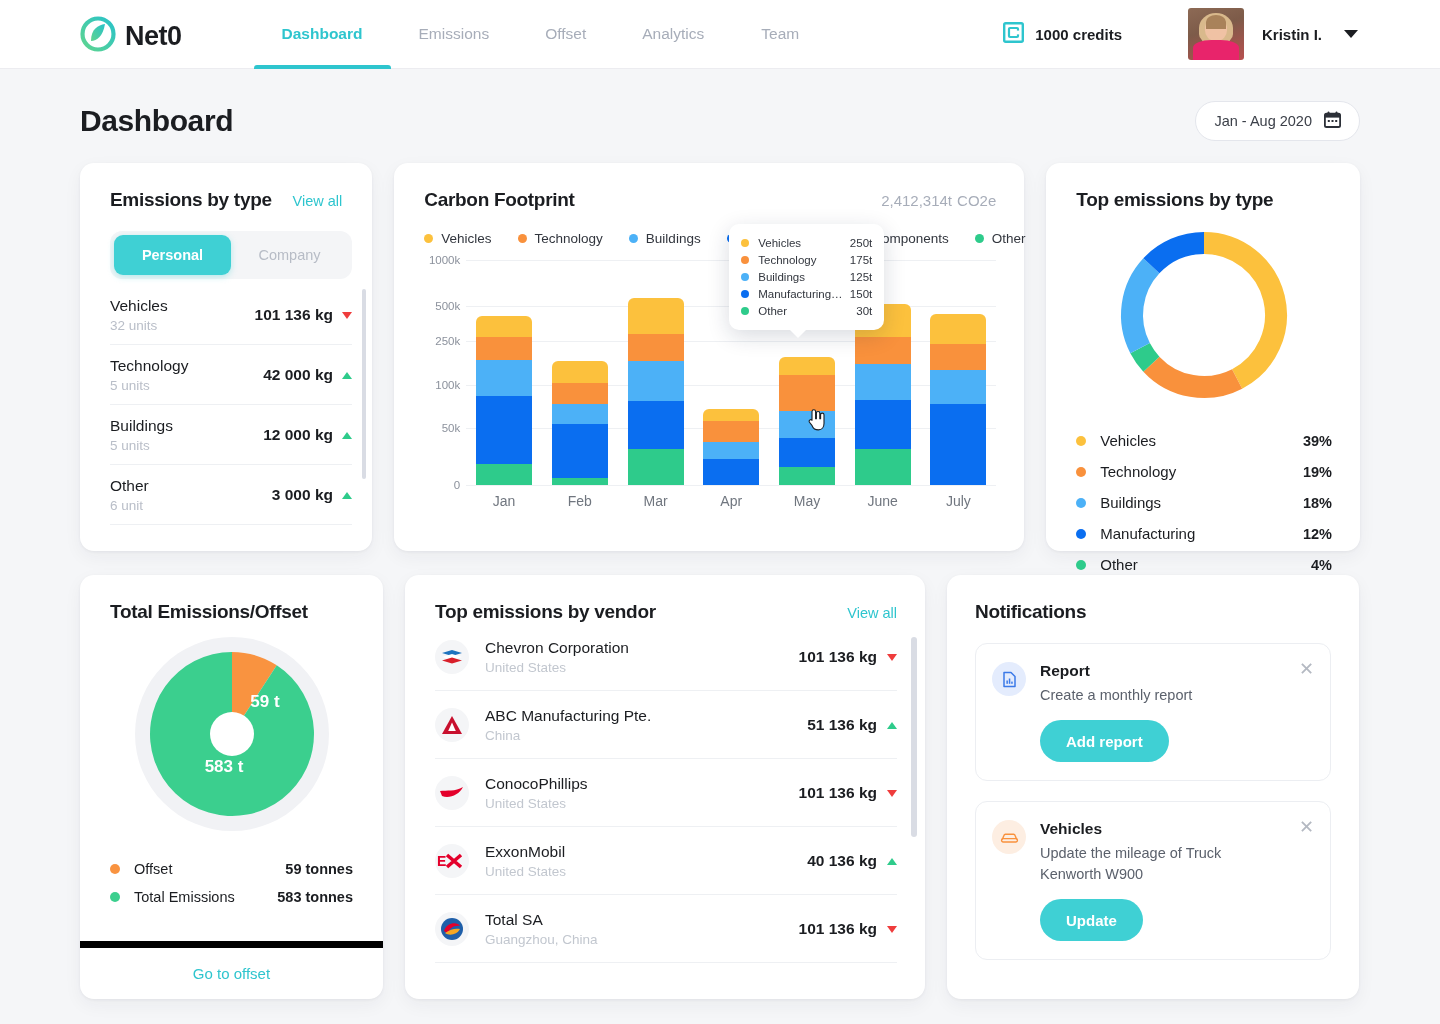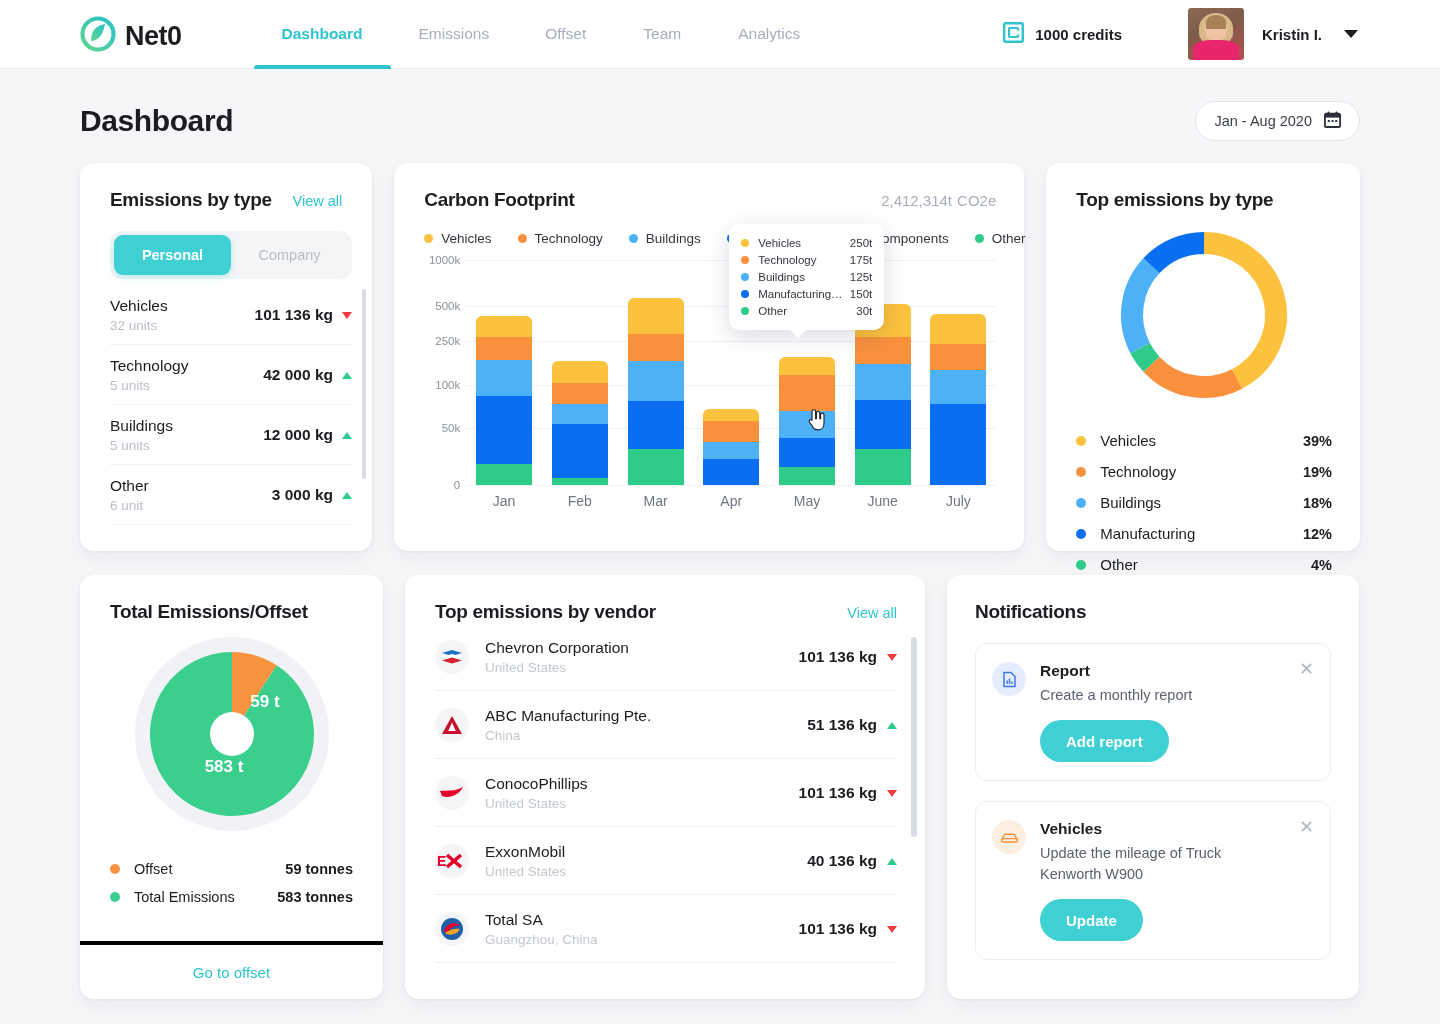--- a/index.html
+++ b/index.html
@@ -166,21 +166,21 @@
 
   
   .c-offset { width: 303px; height: 424px; padding: 26px 30px 0; display: flex; flex-direction: column; }
   .pie-wrap { display: flex; justify-content: center; margin-top: 12px; }
   .offset-legend { margin-top: 22px; }
   .ol-row { display: flex; align-items: center; padding: 6px 0; font-size: 14.5px; }
   .ol-row .dot { width: 10px; height: 10px; margin-right: 14px; }
   .ol-row .nm { flex: 1; }
   .ol-row .vl { font-weight: 700; }
   .offset-foot {
-    margin-top: auto; border-top: 4px solid #000000; height: 58px;
+    margin-top: auto; border-top: 7px solid #000000; height: 58px;
     display: flex; align-items: center; justify-content: center;
     color: #2ec5ce; font-size: 15px; cursor: pointer;
     margin-left: -30px; margin-right: -30px;
   }
 
   
   .c-vendor { width: 520px; height: 424px; padding: 26px 28px 0 30px; overflow: hidden; }
   .vendor-hd { display: flex; align-items: baseline; justify-content: space-between; }
   .vendor-row { display: flex; align-items: center; border-bottom: 1px solid #eef0f3; padding: 16px 0 15px; }
   .vlogo { width: 34px; height: 34px; border-radius: 50%; background: #f4f5f7; flex: none; margin-right: 16px; display: flex; align-items: center; justify-content: center; overflow: hidden;}
@@ -218,22 +218,22 @@
         <path d="M11 25 C11 13, 18 9, 25 8 C23 20, 17 25, 11 25 Z" fill="url(#lg)"></path>
       </svg>
     </span>
     <span class="brand-name">Net0</span>
   </div>
 
   <div class="nav">
     <div class="nav-item active">Dashboard</div>
     <div class="nav-item">Emissions</div>
     <div class="nav-item">Offset</div>
+    <div class="nav-item">Analytics</div>
     <div class="nav-item">Team</div>
-    <div class="nav-item">Analytics</div>
   </div>
 
   <div class="topbar-right">
     <div class="credits">
       <span>
         <svg width="21" height="21" viewBox="0 0 21 21">
           <rect x="1.2" y="1.2" width="18.6" height="18.6" rx="1.5" fill="none" stroke="#2ec5ce" stroke-width="2.4"></rect>
           <rect x="6" y="6" width="9" height="9" rx="1" fill="none" stroke="#2ec5ce" stroke-width="2.2"></rect>
           <rect x="12" y="8.6" width="4.6" height="3.8" fill="#fff"></rect>
         </svg>

